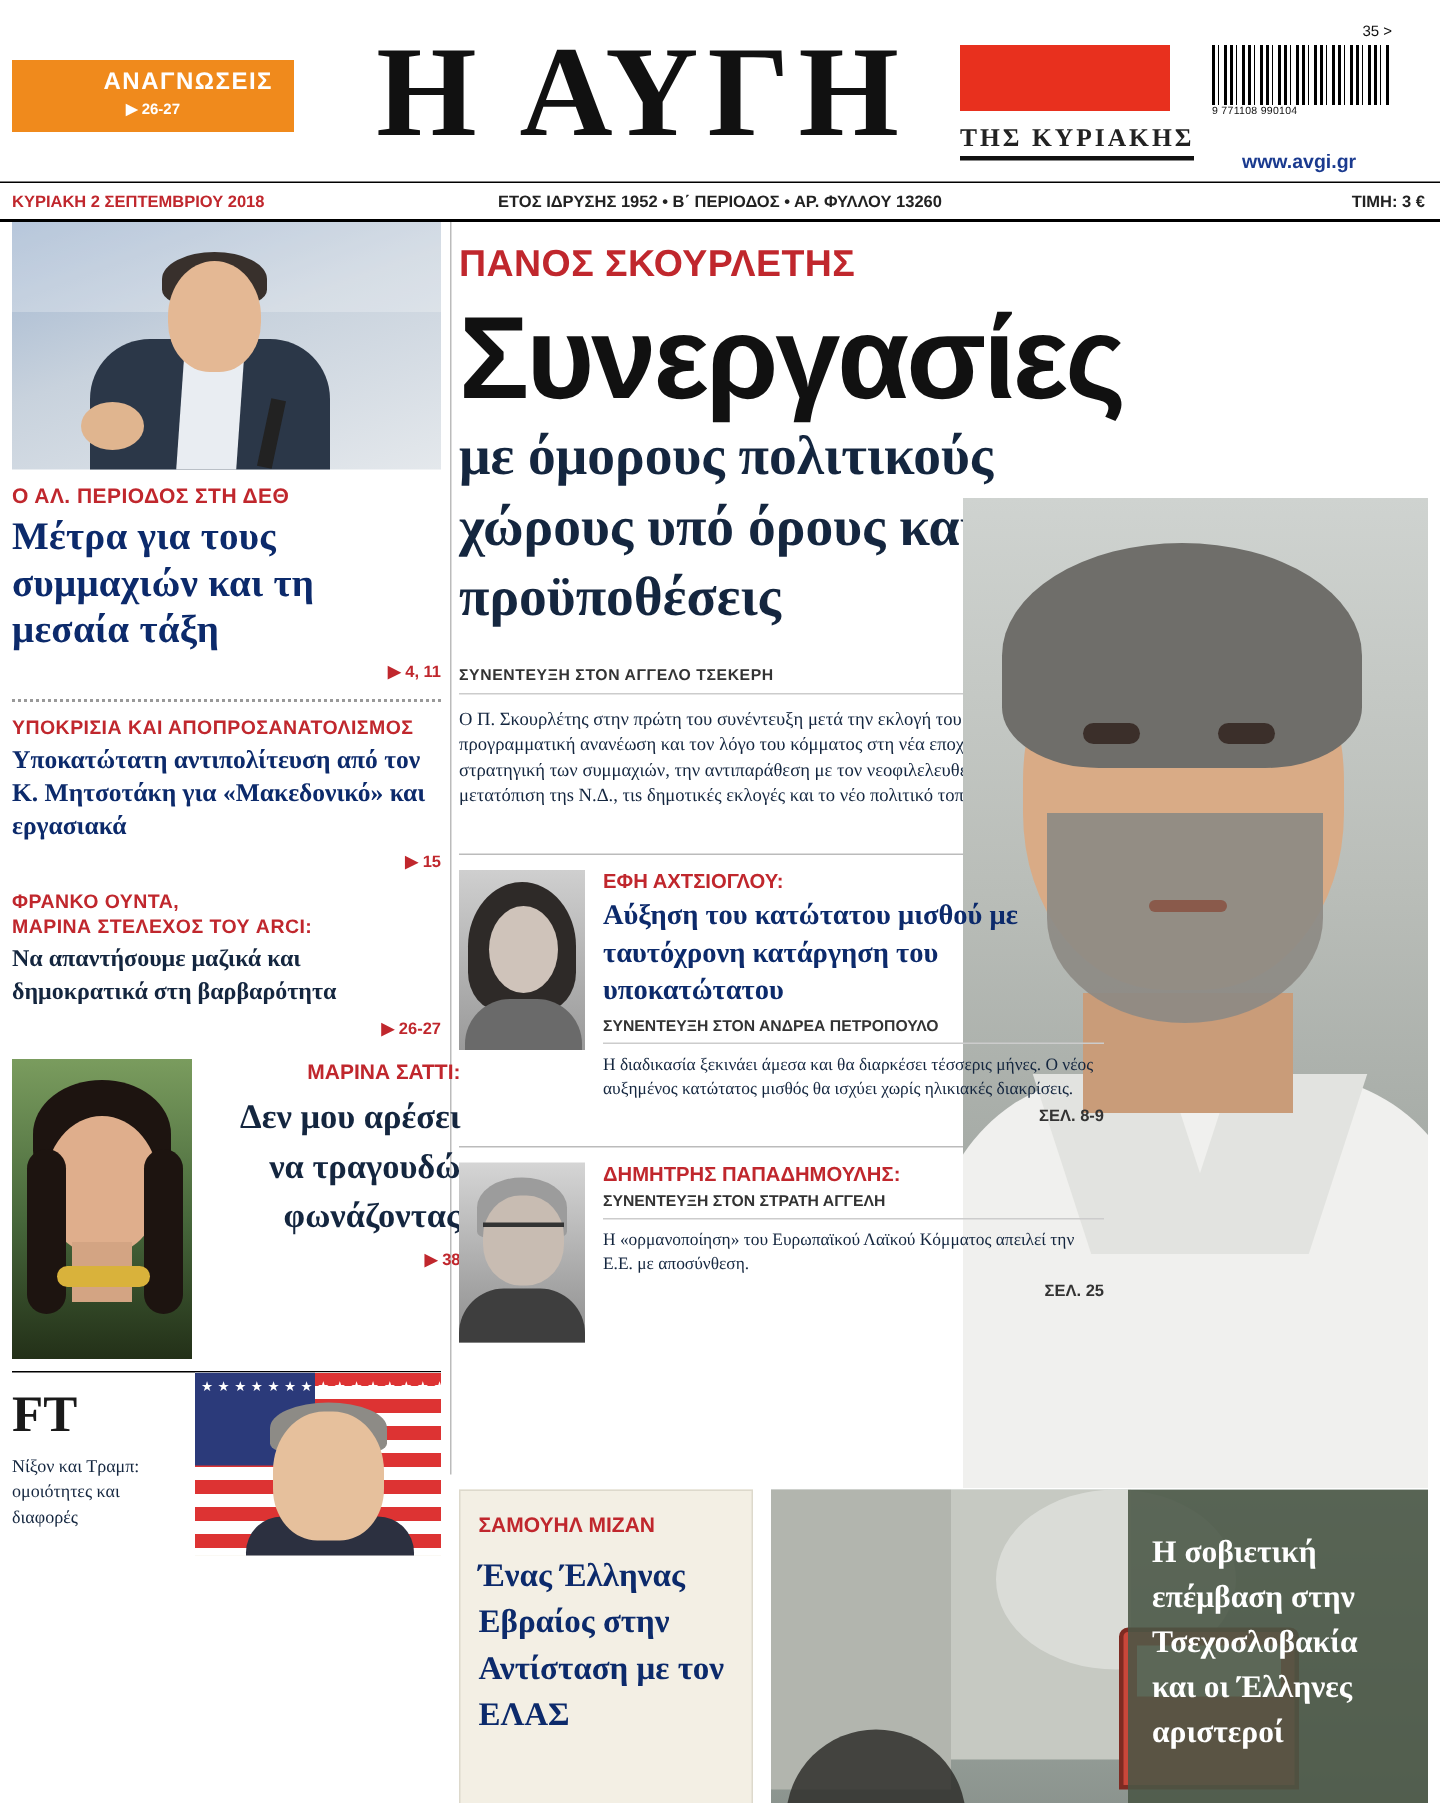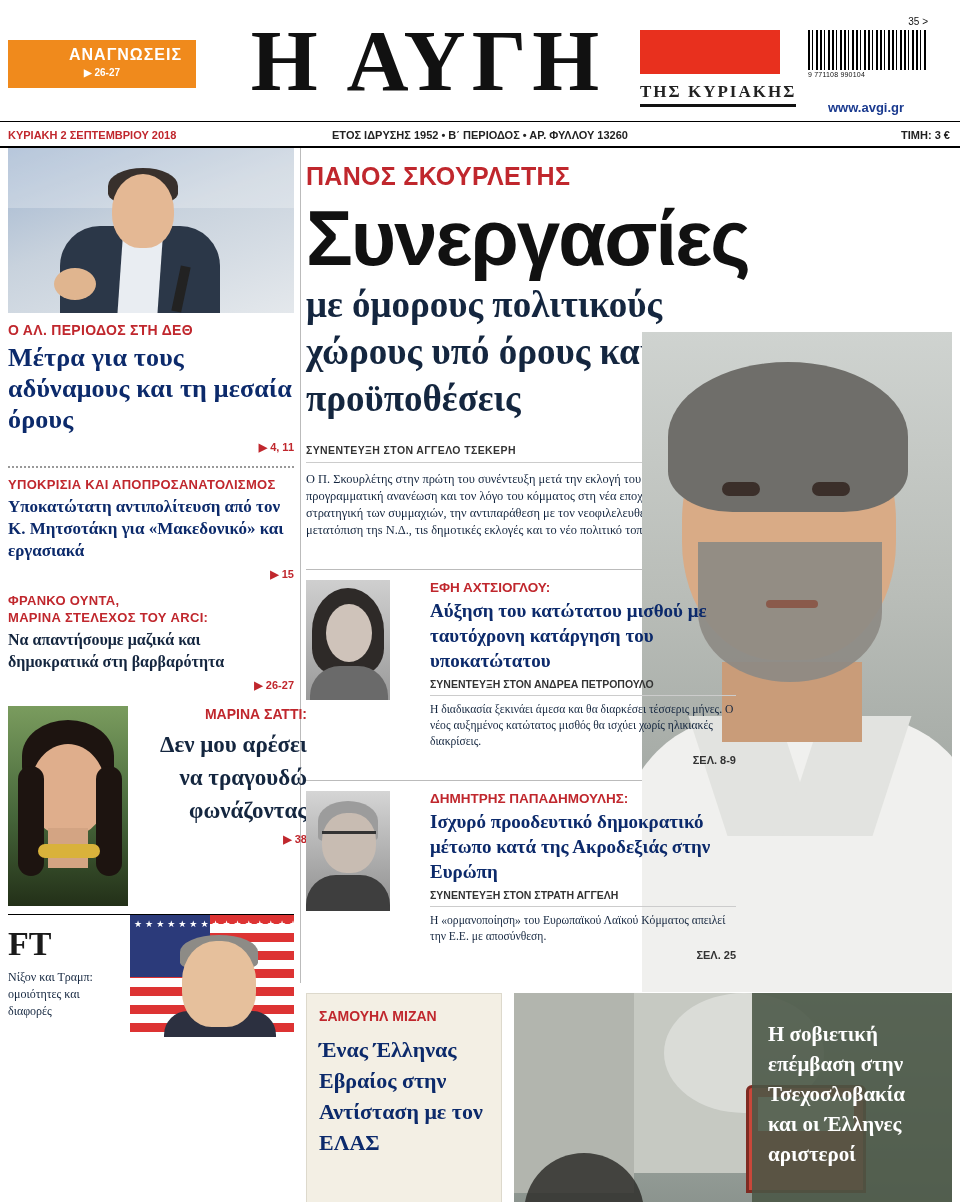--- a/index.html
+++ b/index.html
@@ -146,21 +146,21 @@
   .bighead2 {
     font-family:"Liberation Serif", serif; font-weight:bold; color:#14263f;
     font-size:37px; line-height:47px; margin-top:2px; width:470px;
   }
   .byline { font-size:10.5px; font-weight:bold; color:#333; letter-spacing:.4px; margin-top:22px; border-bottom:1px solid #ccc; padding-bottom:6px; width:420px;}
   .standfirst { width:420px; font-size:12.4px; line-height:17px; color:#14263f; margin-top:8px; font-family:"Liberation Serif", serif;}
   .selref { color:#333; font-size:11px; font-weight:bold; text-align:right; width:420px; margin-top:4px; }
 
   .hrule { border-top:1px solid #bbb; width:430px; margin:14px 0 10px; }
 
-  .item { position:relative; width:430px; min-height:120px;padding-left:28px; }
+  .item { position:relative; width:430px; min-height:120px; }
   .item .thumb { position:absolute; left:0; top:0; width:84px; height:120px; overflow:hidden; background:#d8d8d8; }
   .item .body2 { margin-left:96px; }
   .item .name { color:#c0272d; font-weight:bold; font-size:13.5px; }
   .item .head { font-family:"Liberation Serif",serif; font-weight:bold; color:#0c2a6b; font-size:19px; line-height:25px; margin-top:3px; }
   .item .sub { font-size:10.5px; font-weight:bold; color:#333; border-bottom:1px solid #ccc; padding-bottom:5px; margin-top:5px; }
   .item .txt { font-size:11.6px; line-height:16px; color:#14263f; margin-top:6px; font-family:"Liberation Serif",serif; }
   .item .sel { font-size:11px; font-weight:bold; text-align:right; margin-top:4px; color:#333; }
 
   .thumb.efi { background:linear-gradient(180deg,#cfcfcf,#9a9a9a); }
   .thumb.efi .hair { position:absolute; left:6px; top:8px; width:72px; height:86px; background:#2e2a28; border-radius:50% 50% 30% 30%; }
@@ -227,21 +227,21 @@
         <div class="suit"></div>
           <div class="shirt"></div>
         <div class="hair"></div>
           <div class="head"></div>
         <div class="hand"></div>
           <div class="mic"></div>
       </div>
 
       <div>
         <div class="kicker-red">Ο ΑΛ. ΠΕΡΙΟΔΟΣ ΣΤΗ ΔΕΘ</div>
-        <div class="lead-head">Μέτρα για τους αδύναμους και τη μεσαία όρους</div>
+        <div class="lead-head">Μέτρα για τους συμμαχιών και τη μεσαία τάξη</div>
         <div class="pgref">▶ 4, 11</div>
       </div>
 
       <div class="dotrule"></div>
 
       <div>
         <div class="kicker-red sm">ΥΠΟΚΡΙΣΙΑ ΚΑΙ ΑΠΟΠΡΟΣΑΝΑΤΟΛΙΣΜΟΣ</div>
         <div class="blue-head">Υποκατώτατη αντιπολίτευση από τον Κ. Μητσοτάκη για «Μακεδονικό» και εργασιακά</div>
         <div class="pgref">▶ 15</div>
       </div>
@@ -329,21 +329,20 @@
 
         <div class="item">
           <div class="thumb pap">
             <div class="hair"></div>
               <div class="face"></div>
               <div class="glass"></div>
               <div class="body"></div>
           </div>
           <div class="body2">
             <div class="name">ΔΗΜΗΤΡΗΣ ΠΑΠΑΔΗΜΟΥΛΗΣ:</div>
-            <div class="head">Ισχυρό προοδευτικό δημοκρατικό μέτωπο κατά της Ακροδεξιάς στην Ευρώπη</div>
             <div class="sub">ΣΥΝΕΝΤΕΥΞΗ ΣΤΟΝ ΣΤΡΑΤΗ ΑΓΓΕΛΗ</div>
             <div class="txt">Η «ορμανοποίηση» του Ευρωπαϊκού Λαϊκού Κόμματος απειλεί την Ε.Ε. με αποσύνθεση.</div>
             <div class="sel">ΣΕΛ. 25</div>
           </div>
         </div>
       </div>
     </div>
 
     <div class="bottom">
       <div class="samuel">

